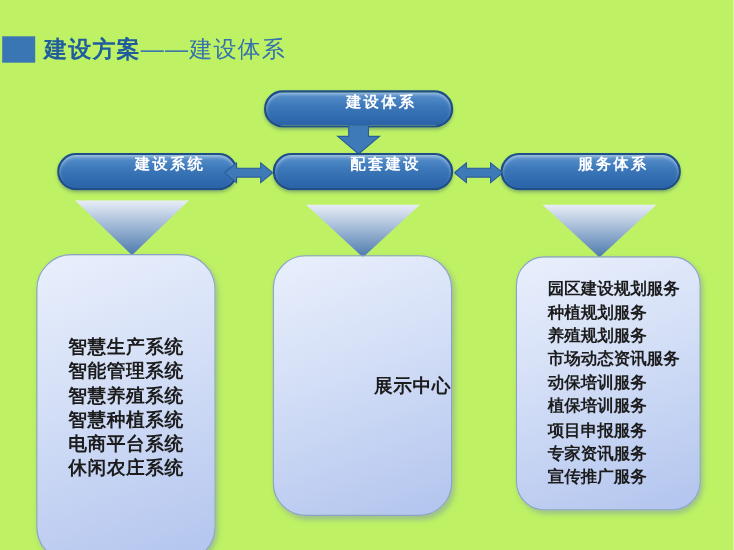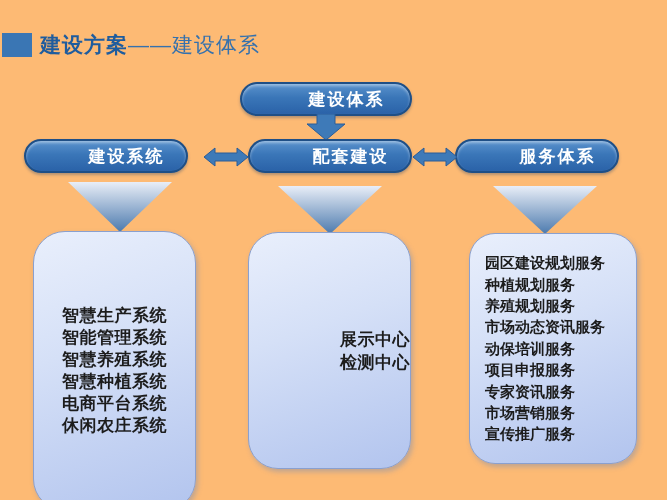--- a/index.html
+++ b/index.html
@@ -1,21 +1,21 @@
 <!DOCTYPE html>
 <html><head>
 <meta charset="utf-8">
 <style>
   html, body { margin: 0; padding: 0; background: #ffffff; }
   body { font-family: "Liberation Sans", sans-serif; }
   .slide {
     position: relative;
     width: 667px;
     height: 500px;
-    background: #fdba74;
+    background: #bef264;
     overflow: hidden;
   }
 
   
   .title-accent {
     position: absolute;
     left: 2px; top: 33px;
     width: 30px; height: 24px;
     background: #3a76b4;
   }
@@ -31,31 +31,30 @@
 
   
   .pill {
     position: absolute;
     height: 34px;
     border-radius: 18px;
     background: linear-gradient(180deg, #5a92cd 0%, #3a76b8 45%, #2a62a8 100%);
     border: 2px solid #1f4f86;
     box-shadow: inset 0 2px 3px rgba(255,255,255,0.4), 0 2px 3px rgba(40,70,110,0.35);
     display: flex;
-    align-items: center;
     justify-content: center;
     color: #ffffff;
-    font-size: 17px;
+    font-size: 14px;
     font-weight: bold;
     letter-spacing: 2px;
     box-sizing: border-box;
     padding-left: 41px;
   }
   .pill-root   { left: 240px; top: 82px;  width: 172px; }
-  .pill-left   { left: 24px;  top: 139px; width: 164px; }
+  .pill-left   { left: 52px;  top: 139px; width: 164px; }
   .pill-mid    { left: 248px; top: 139px; width: 164px; }
   .pill-right  { left: 455px; top: 139px; width: 164px; }
 
   
   .conn { position: absolute; line-height: 0; }
   .conn-down      { left: 302px; top: 114px; }
   .conn-h-left    { left: 204px; top: 146px; }
   .conn-h-right   { left: 413px; top: 146px; }
   .tri-left       { left: 68px;  top: 182px; }
   .tri-mid        { left: 278px; top: 186px; }
@@ -84,21 +83,21 @@
     left: 248px; top: 232px; width: 163px; height: 237px;
     border-radius: 30px;
     align-items: flex-end;
     font-size: 17px; font-weight: 600; line-height: 23px;
     letter-spacing: 0.5px;
   }
   .cbox-right {
     left: 469px; top: 233px; width: 168px; height: 231px;
     border-radius: 26px;
     align-items: flex-start;
-    padding-left: 15px;
+    padding-left: 28px;
     font-size: 15px; font-weight: 600; line-height: 21.4px;
   }
   .cbox .line { white-space: nowrap; }
 </style>
 </head>
 <body>
 
 <div class="slide">
 
   <div class="title-accent"></div>
@@ -175,28 +174,27 @@
     <div class="line">智慧生产系统</div>
     <div class="line">智能管理系统</div>
     <div class="line">智慧养殖系统</div>
     <div class="line">智慧种植系统</div>
     <div class="line">电商平台系统</div>
     <div class="line">休闲农庄系统</div>
   </div>
 
   <div class="cbox cbox-mid">
     <div class="line">展示中心</div>
-    <div class="line">检测中心</div>
   </div>
 
   <div class="cbox cbox-right">
     <div class="line">园区建设规划服务</div>
     <div class="line">种植规划服务</div>
     <div class="line">养殖规划服务</div>
     <div class="line">市场动态资讯服务</div>
     <div class="line">动保培训服务</div>
+    <div class="line">植保培训服务</div>
     <div class="line">项目申报服务</div>
     <div class="line">专家资讯服务</div>
-    <div class="line">市场营销服务</div>
     <div class="line">宣传推广服务</div>
   </div>
 
 </div>
 
 </body></html>

